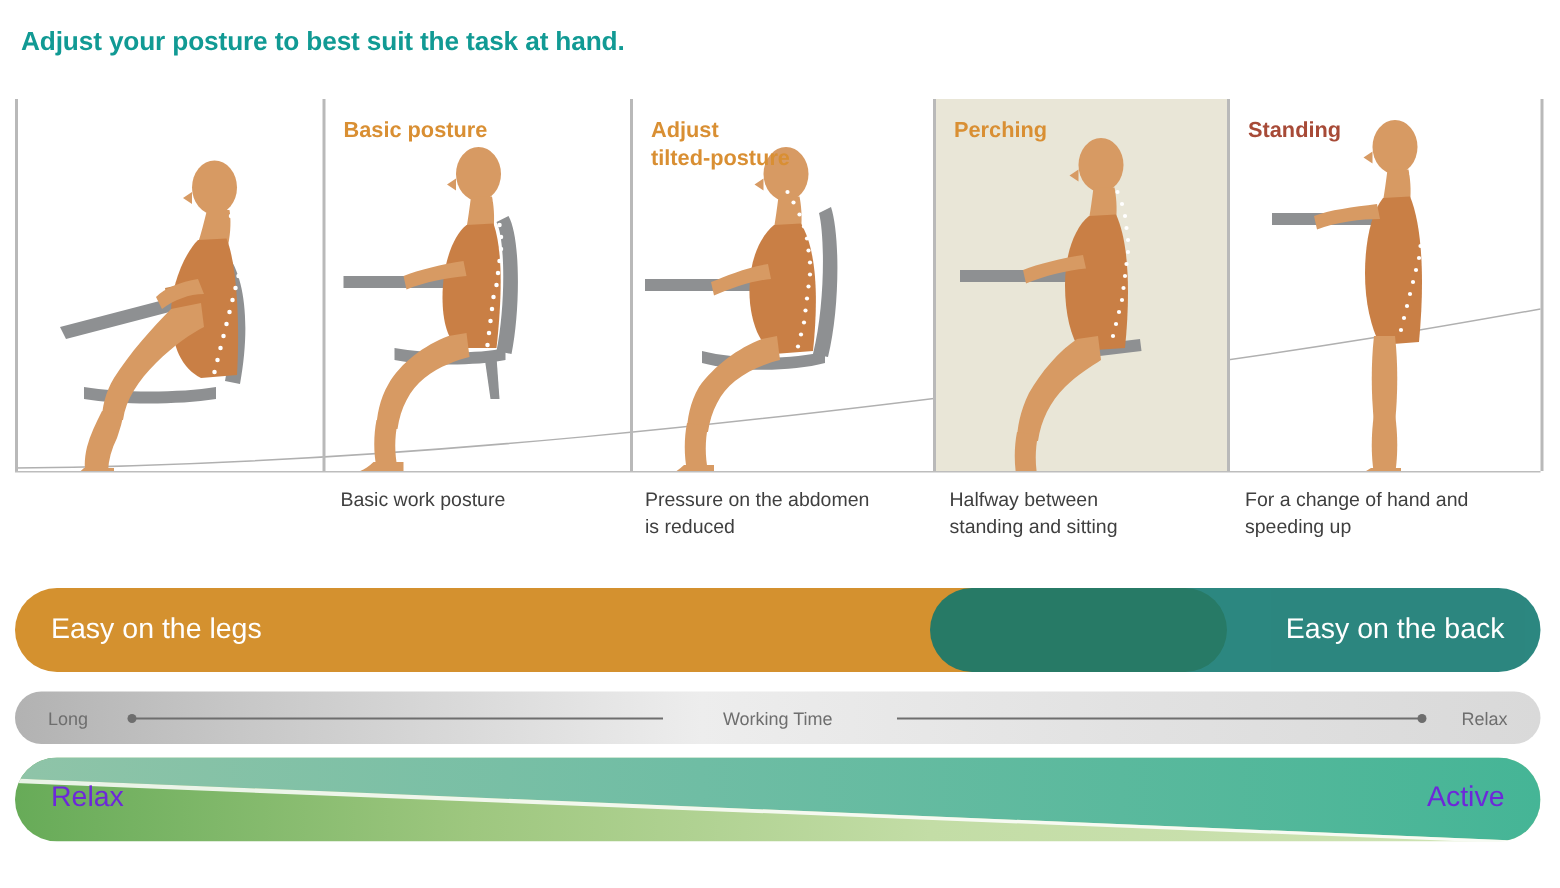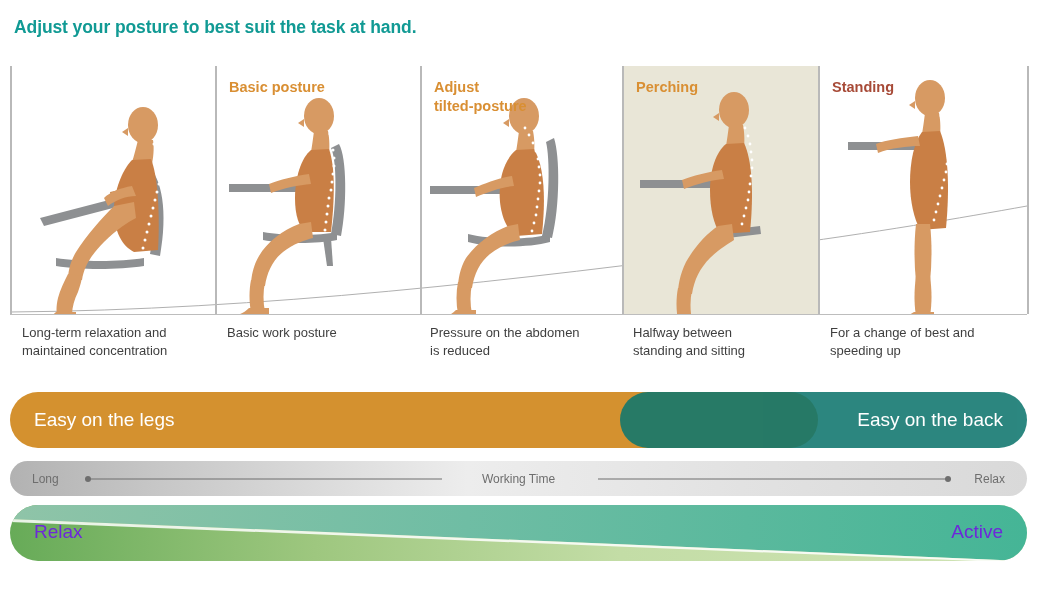--- a/index.html
+++ b/index.html
@@ -360,28 +360,26 @@
       </svg>
       <div class="panel-title brown">Standing</div>
     </div>
 
     <div style="position:absolute;left:1027px;top:0;width:2px;height:248px;background:#b9b9b9;"></div>
   </div>
 
   <div class="baseline"></div>
 
   <div class="captions">
-    <div class="caption" style="left:22px;">Long-term relaxation and
-maintained concentration</div>
     <div class="caption" style="left:227px;">Basic work posture</div>
     <div class="caption" style="left:430px;">Pressure on the abdomen
 is reduced</div>
     <div class="caption" style="left:633px;">Halfway between
 standing and sitting</div>
-    <div class="caption" style="left:830px;">For a change of best and
+    <div class="caption" style="left:830px;">For a change of hand and
 speeding up</div>
   </div>
 
   <div class="bars">
 
     <div class="bar-legs">
       <span class="bar-label left">Easy on the legs</span>
     </div>
     <div class="bar-back">
       <span class="bar-label right">Easy on the back</span>

